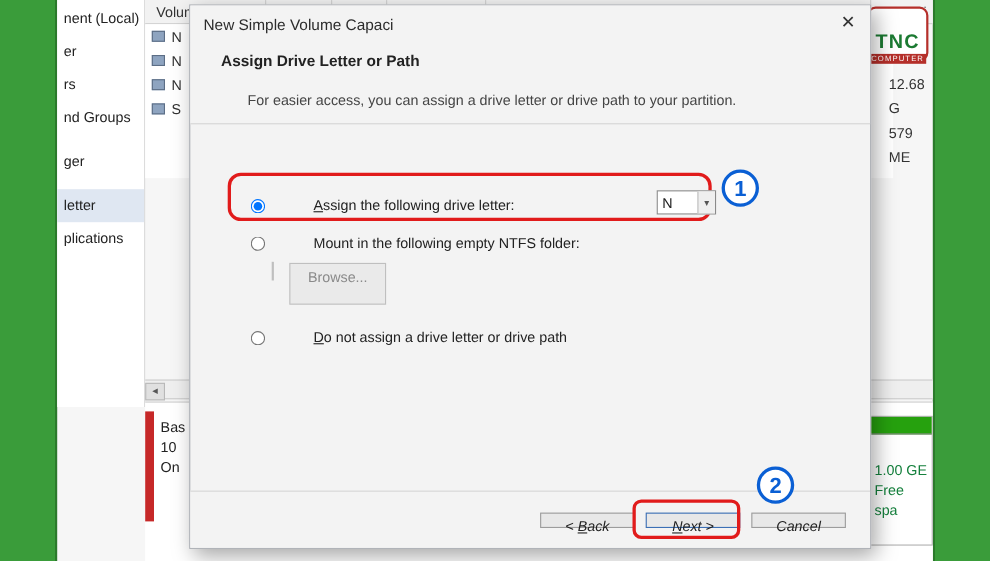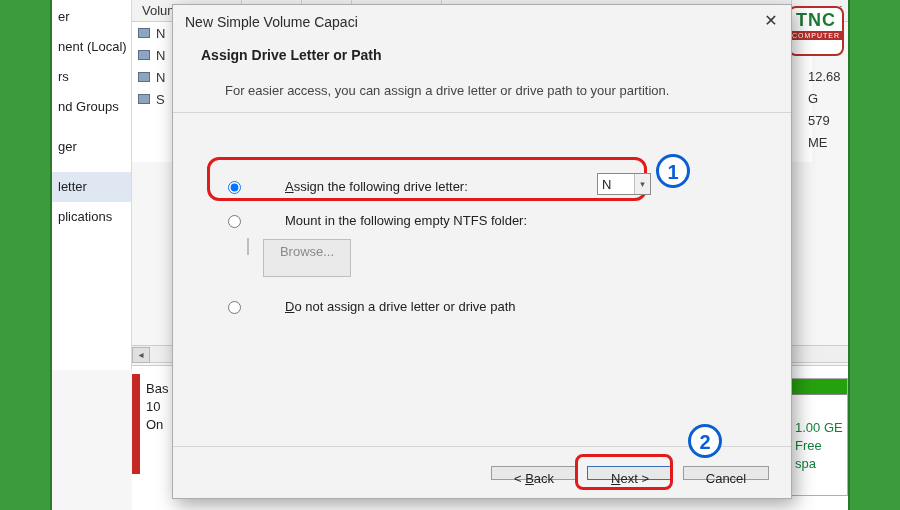--- a/index.html
+++ b/index.html
@@ -152,21 +152,21 @@
     background: #fff;
     border: 2px solid #b52f2a;
     border-radius: 8px;
     text-align: center;
   }
   .logo .t {
     font-weight: bold;
     font-size: 18px;
     color: #1b7a32;
     letter-spacing: 1px;
-    padding-top: 2px;
+    padding-top: 20px;
   }
   .logo .c {
     font-size: 7px;
     background: #b52f2a;
     color: #fff;
     padding: 1px 0;
     letter-spacing: 1px;
   }
   
   .dialog {
@@ -291,20 +291,21 @@
   .wbtn {
     min-width: 86px;
     height: 14px;
     border: 1px solid #9c9c9c;
     background: #e8e8e8;
     color: #222;
     text-align: center;
     line-height: 24px;
     font-size: 13px;
     cursor: pointer;
+    font-style: italic;
   }
   .wbtn .u { text-decoration: underline; }
   .hi-next {
     position: absolute;
     right: 118px; bottom: 8px;
     width: 98px; height: 36px;
     border: 3px solid #e11b1b;
     border-radius: 8px;
     pointer-events: none;
   }
@@ -324,22 +325,22 @@
   }
   .badge.b1 { left: 604px; top: 154px; }
   .badge.b2 { left: 636px; top: 424px; }
 </style>
 </head>
 <body>
 
 <div class="stage">
 
   <div class="nav">
+    <div>nent (Local)</div>
     <div>er</div>
-    <div>nent (Local)</div>
     <div>rs</div>
     <div>nd Groups</div>
     <div style="height:10px"></div>
     <div>ger</div>
     <div style="height:10px"></div>
     <div class="sel">letter</div>
     <div>plications</div>
   </div>
 
   <div class="colheads">

